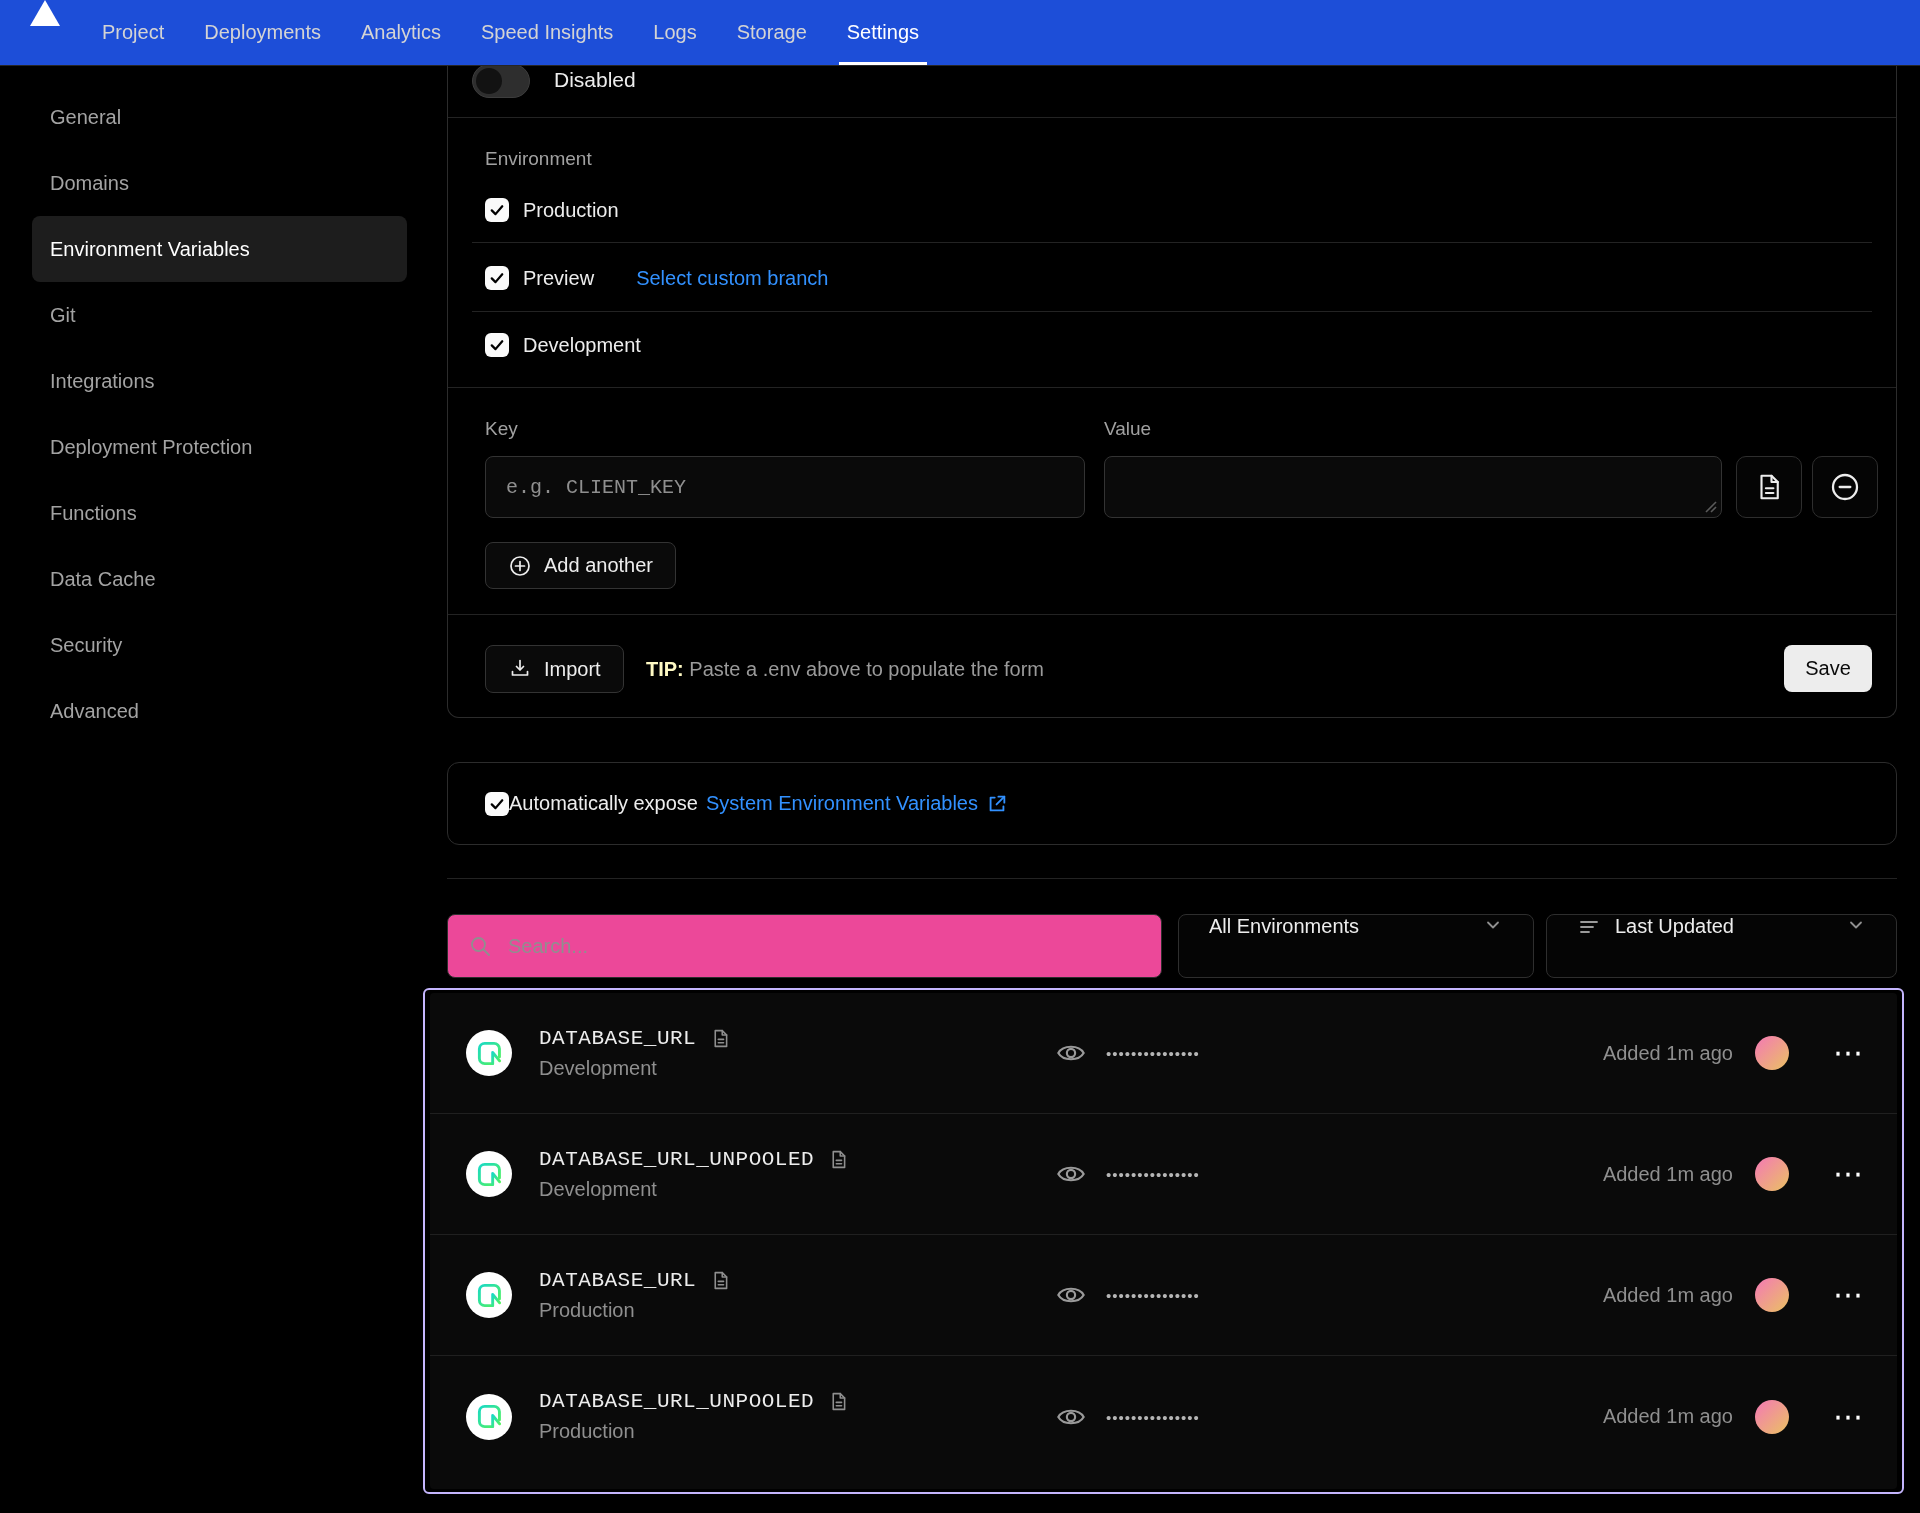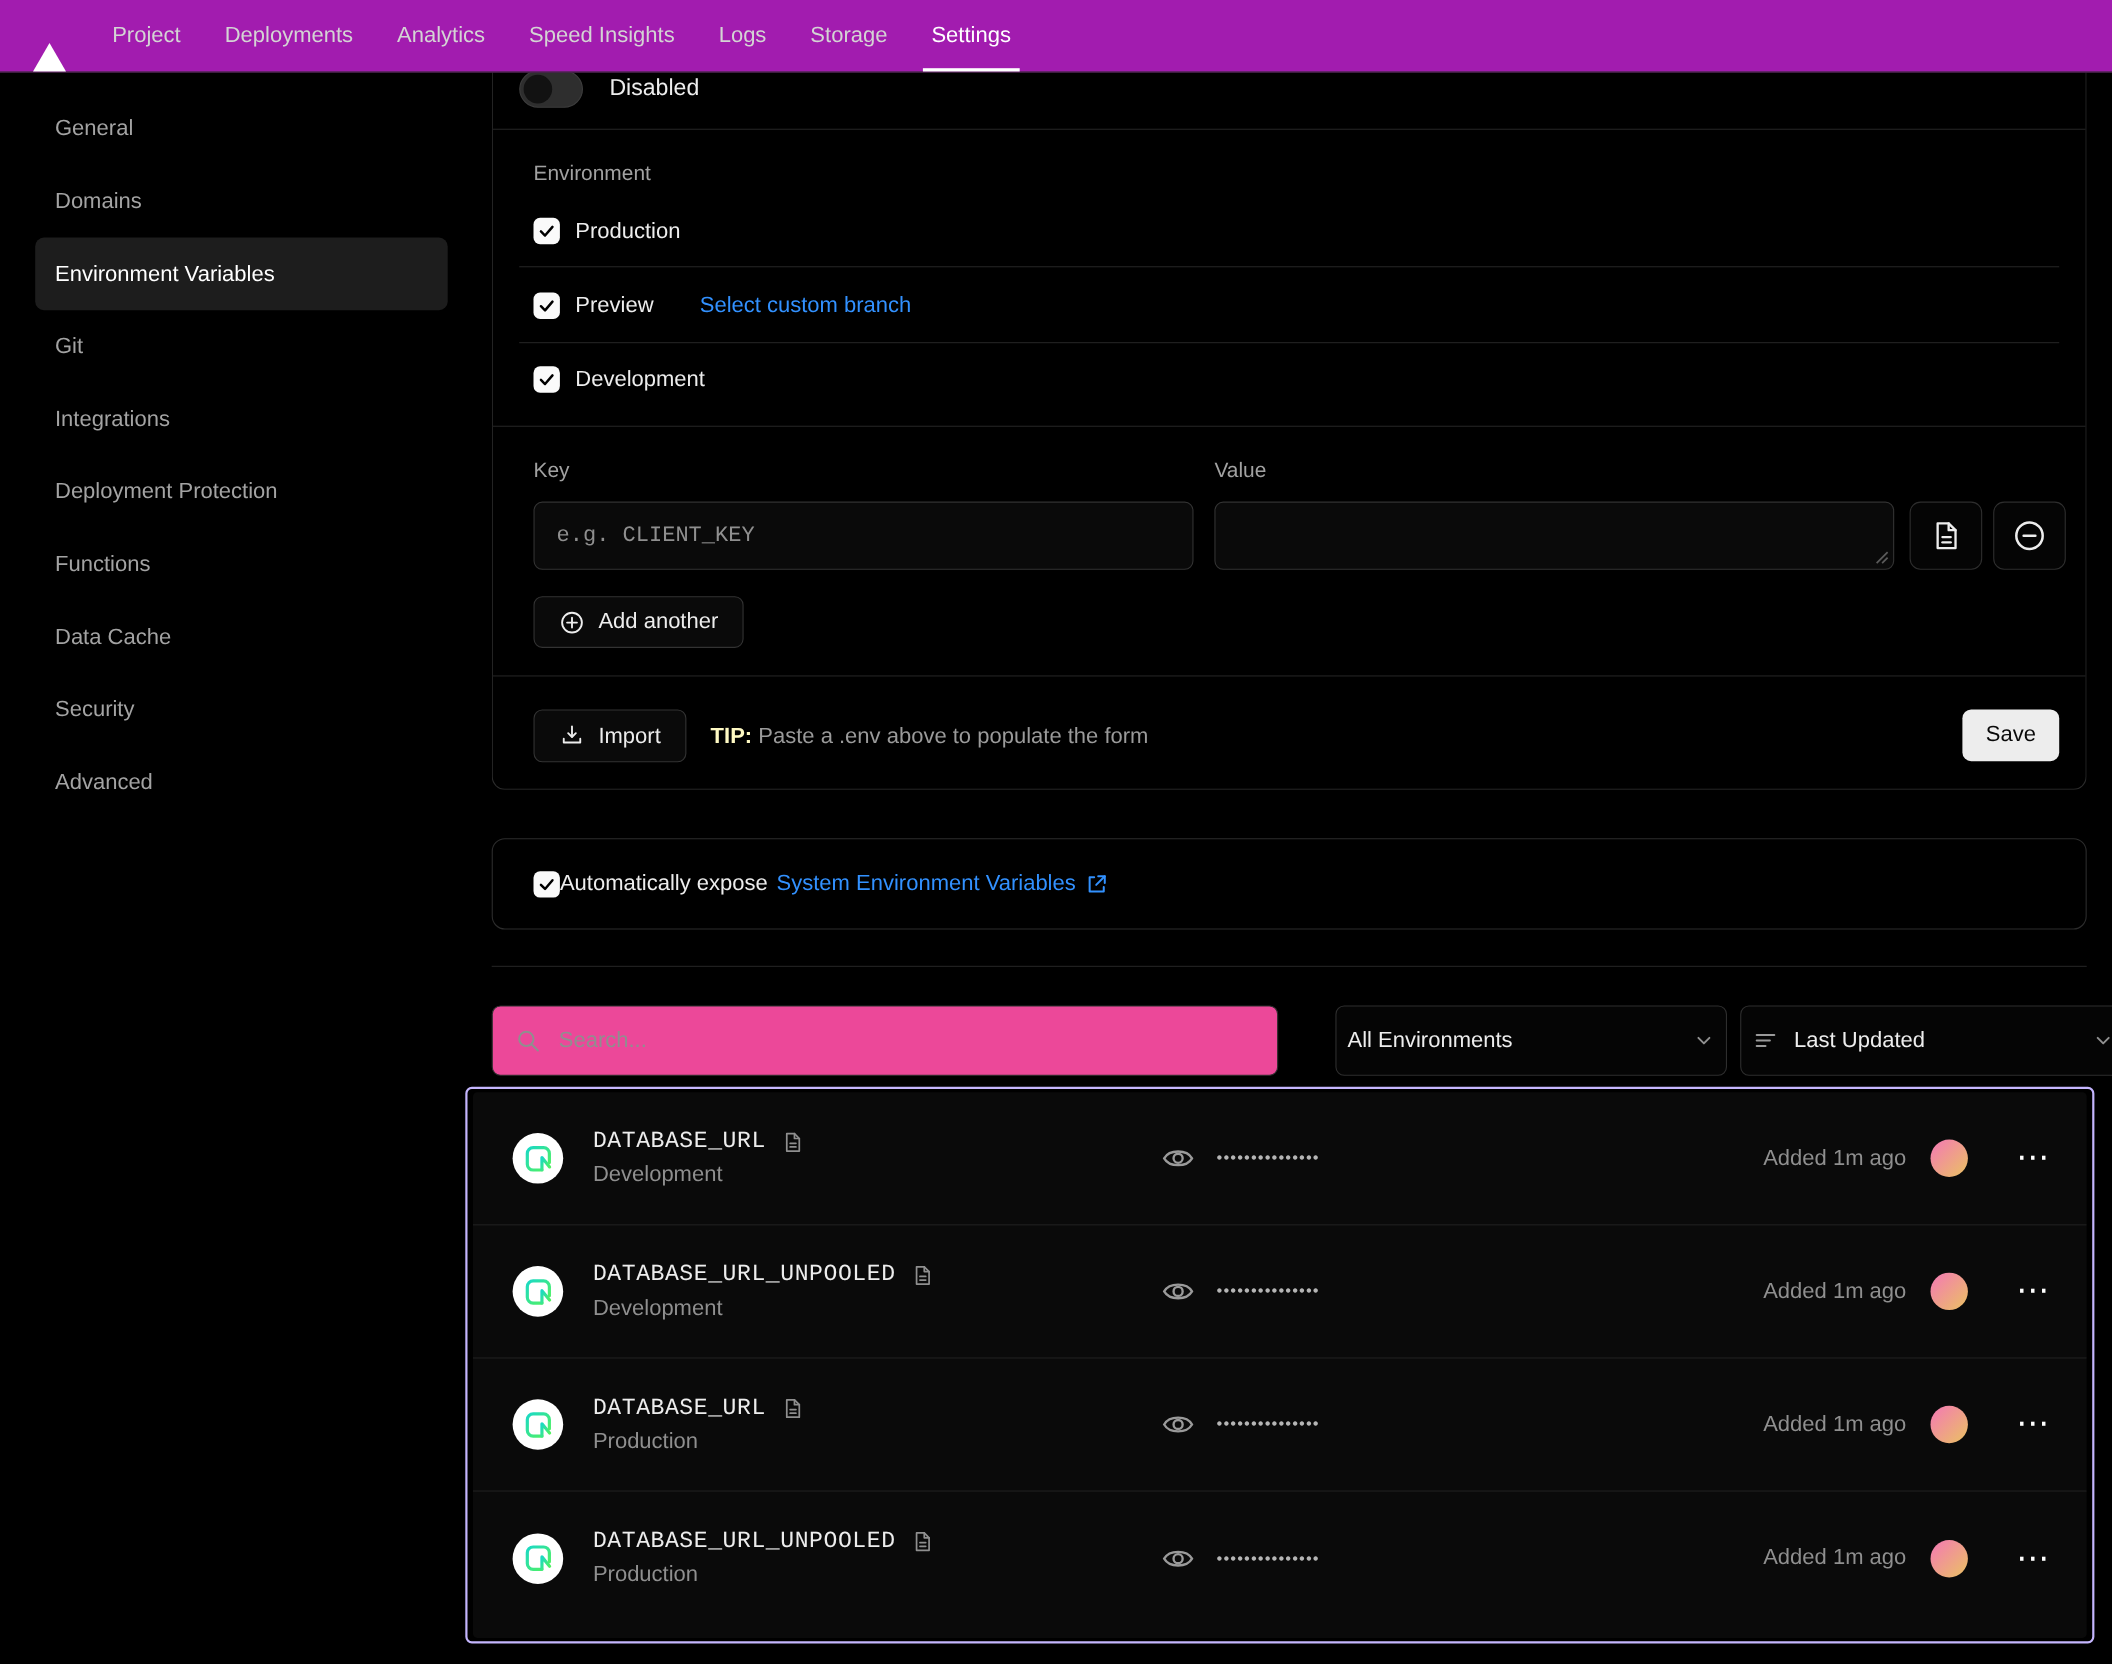--- a/index.html
+++ b/index.html
@@ -6,22 +6,22 @@
   html,body { margin:0; padding:0; background:#000; }
   #app {
     position:relative; width:1920px; height:1513px; background:#000; overflow:hidden;
     font-family:"Liberation Sans", sans-serif; color:#ededed;
   }
   .mono { font-family:"Liberation Mono","DejaVu Sans Mono",monospace; }
 
   
   .topnav {
     position:absolute; left:0; top:0; width:1920px; height:66px;
-    background:#a21caf; border-bottom:1px solid #262626;
-    display:flex; align-items:flex-end; padding-left:30px; z-index:20;
+    background:#1d4ed8; border-bottom:1px solid #262626;
+    display:flex; align-items:flex-start; padding-left:30px; z-index:20;
   }
   .logo-triangle {
     width:0; height:0; border-left:15px solid transparent; border-right:15px solid transparent;
     border-bottom:26px solid #fff; margin-right:42px;
   }
   .nav-item {
     position:relative; height:100%; display:flex; align-items:center;
     font-size:20px; color:#d4d4d4; margin-right:40px; cursor:pointer; white-space:nowrap;
   }
   .nav-item.active { color:#fff; font-weight:500; }
@@ -108,21 +108,21 @@
     background:#ec4899; border:1px solid #2e2e2e; border-radius:8px;
     display:flex; align-items:center; padding:0 20px; gap:14px;
   }
   .search-box input {
     flex:1; background:transparent; border:none; outline:none; color:#ededed; font-size:20px;
     font-family:"Liberation Sans",sans-serif;
   }
   .search-box input::placeholder { color:#8f8f8f; }
   .select-box {
     position:absolute; top:914px; height:64px; background:#050505; border:1px solid #2e2e2e;
-    border-radius:8px; display:flex; align-items:center; padding:0 10px; gap:14px; cursor:pointer;margin-left:36px;
+    border-radius:8px; display:flex; align-items:flex-start; padding:0 30px; gap:14px; cursor:pointer;
   }
   .select-box .sel-label { font-size:20px; color:#ededed; }
   .select-box .chev { margin-left:auto; }
 
   
   .highlight-ring {
     position:absolute; left:423px; top:988px; width:1481px; height:506px;
     border:2px solid #c4b5fd; border-radius:6px; padding:3px 5px; z-index:3;
   }
   .var-table {

